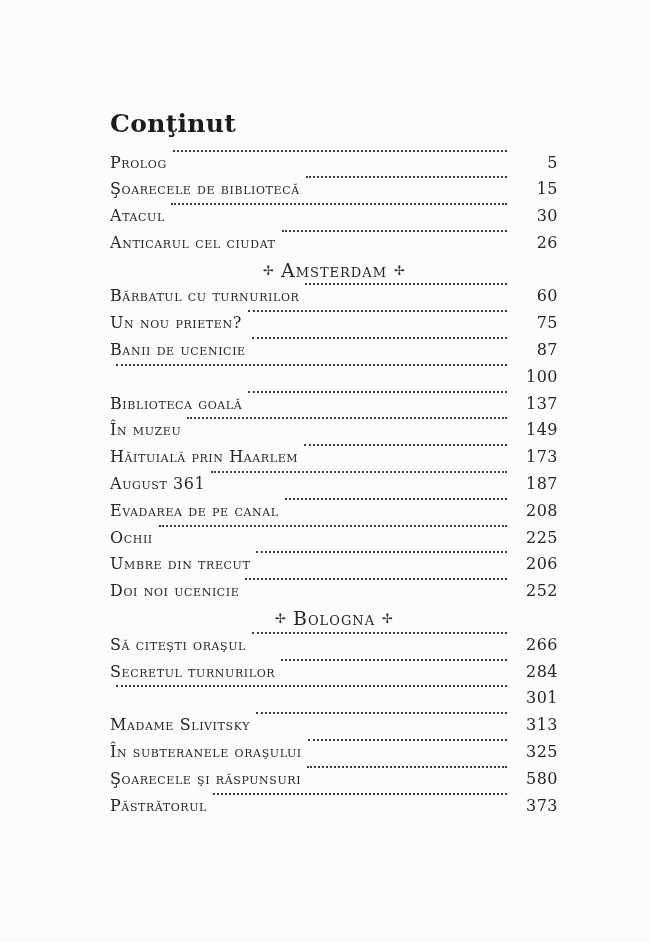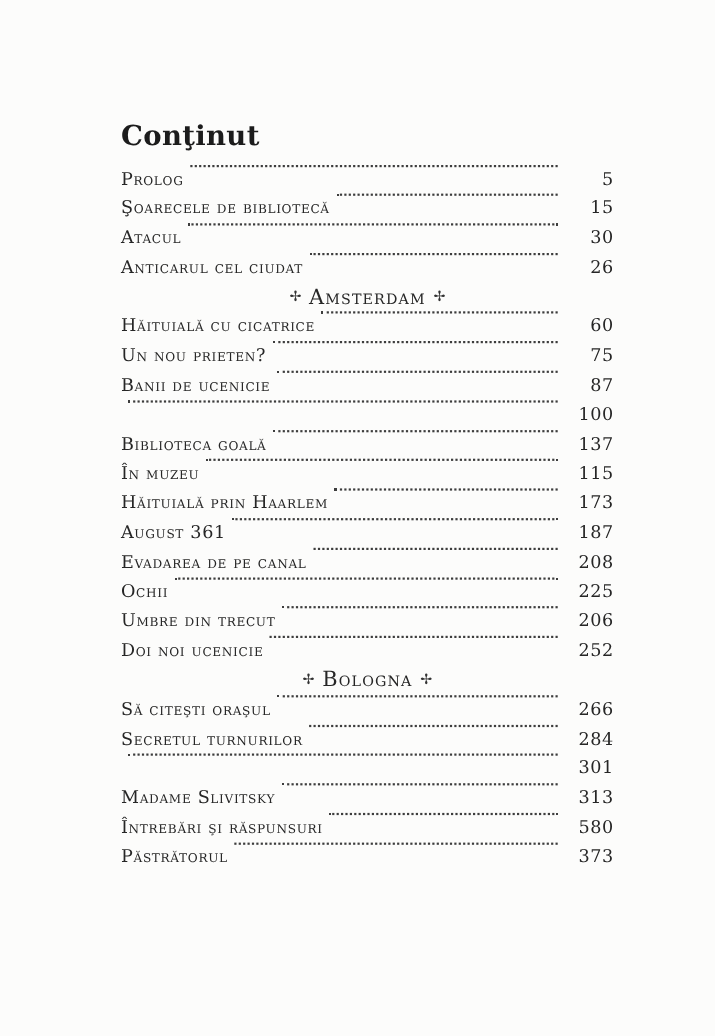--- a/index.html
+++ b/index.html
@@ -105,21 +105,21 @@
         <span class="entry-title">Anticarul cel ciudat</span>
         <span class="dots"></span>
         <span class="page-num">26</span>
       </div>
       <div class="sect-row">
         <span class="orn">✢</span>
         <span class="sect-label">Amsterdam</span>
         <span class="orn">✢</span>
       </div>
       <div class="toc-row">
-        <span class="entry-title">Hăituială cu cicatrice</span>
+        <span class="entry-title">Bărbatul cu turnurilor</span>
         <span class="dots"></span>
         <span class="page-num">60</span>
       </div>
       <div class="toc-row">
         <span class="entry-title">Un nou prieten?</span>
         <span class="dots"></span>
         <span class="page-num">75</span>
       </div>
       <div class="toc-row">
         <span class="entry-title">Banii de ucenicie</span>
@@ -131,21 +131,21 @@
         <span class="page-num">100</span>
       </div>
       <div class="toc-row">
         <span class="entry-title">Biblioteca goală</span>
         <span class="dots"></span>
         <span class="page-num">137</span>
       </div>
       <div class="toc-row">
         <span class="entry-title">În muzeu</span>
         <span class="dots"></span>
-        <span class="page-num">115</span>
+        <span class="page-num">149</span>
       </div>
       <div class="toc-row">
         <span class="entry-title">Hăituială prin Haarlem</span>
         <span class="dots"></span>
         <span class="page-num">173</span>
       </div>
       <div class="toc-row">
         <span class="entry-title">August 361</span>
         <span class="dots"></span>
         <span class="page-num">187</span>
@@ -188,21 +188,26 @@
       <div class="toc-row">
         <span class="dots"></span>
         <span class="page-num">301</span>
       </div>
       <div class="toc-row">
         <span class="entry-title">Madame Slivitsky</span>
         <span class="dots"></span>
         <span class="page-num">313</span>
       </div>
       <div class="toc-row">
-        <span class="entry-title">Întrebări şi răspunsuri</span>
+        <span class="entry-title">În subteranele oraşului</span>
+        <span class="dots"></span>
+        <span class="page-num">325</span>
+      </div>
+      <div class="toc-row">
+        <span class="entry-title">Şoarecele şi răspunsuri</span>
         <span class="dots"></span>
         <span class="page-num">580</span>
       </div>
       <div class="toc-row">
         <span class="entry-title">Păstrătorul</span>
         <span class="dots"></span>
         <span class="page-num">373</span>
       </div>
     </div>
 </div>

